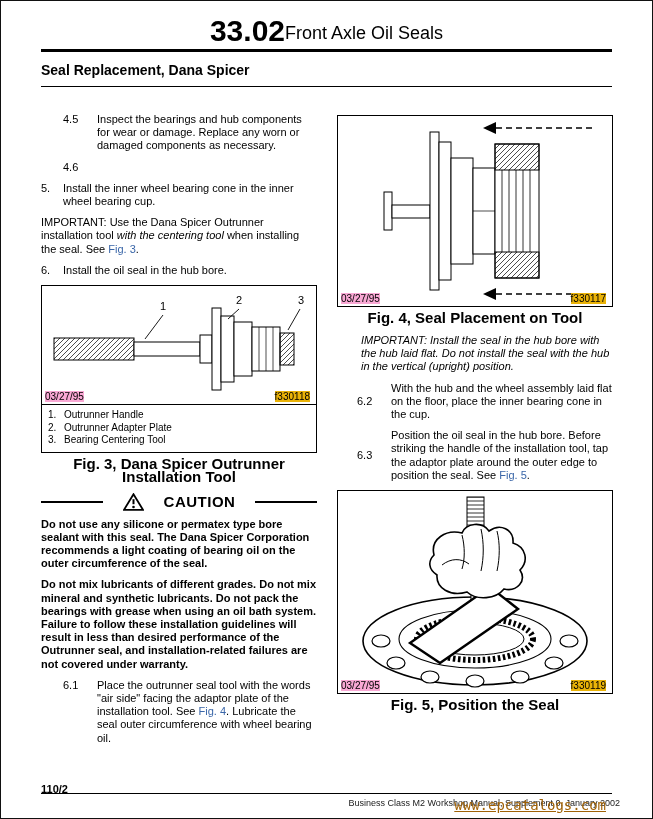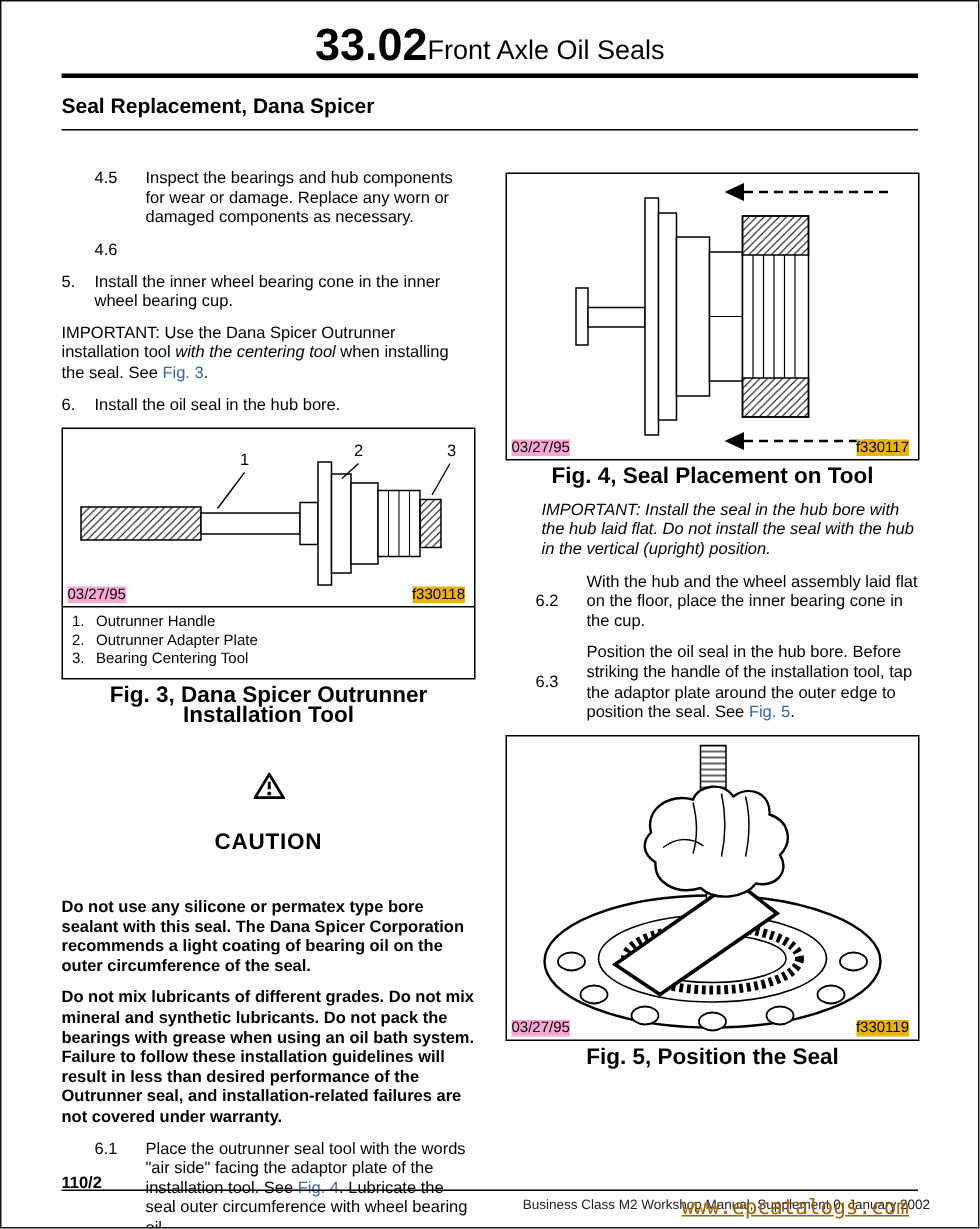--- a/index.html
+++ b/index.html
@@ -36,21 +36,21 @@
   .figure-box { border:1px solid #000; background:#fff; position:relative; margin:2px 0 4px 0; }
   .fig-canvas { position:relative; display:block; }
   .fig-canvas svg { display:block; width:100%; height:auto; }
   .fig-date { position:absolute; left:3px; bottom:2px; font-size:10px; background:#f9a8d4; }
   .fig-code { position:absolute; right:6px; bottom:2px; font-size:10px; background:#eab308; }
   .fig-legend { border-top:1px solid #000; padding:4px 6px 5px 6px; }
   .legend-row { display:flex; font-size:10px; line-height:12.5px; }
   .legend-row .lnum { flex:0 0 16px; }
   .fig-caption { text-align:center; font-weight:bold; font-size:15px; line-height:13px; margin:4px 0 10px 0; }
   
-  .caution-header { display:flex; align-items:center; gap:20px; margin:8px 0 7px 0;flex-direction:column; }
+  .caution-header { display:flex; align-items:center; gap:20px; margin:8px 0 7px 0; }
   .caution-line { flex:1; border-top:2px solid #000; }
   .caution-label { font-size:15px; font-weight:bold; letter-spacing:0.5px; }
   .caution-icon { flex:0 0 auto; display:block; }
   
   .footer-rule { position:absolute; left:40px; right:40px; bottom:24px; border-top:1px solid #000; }
   .footer-page { position:absolute; left:40px; bottom:23px; font-size:11px; font-weight:bold; }
   .footer-manual { position:absolute; right:32px; bottom:10px; font-size:9px; color:#222; }
   .watermark {
     position:absolute; right:46px; bottom:5px; z-index:2;
     font-family:"DejaVu Sans Mono", monospace; font-weight:normal; font-size:14px;

